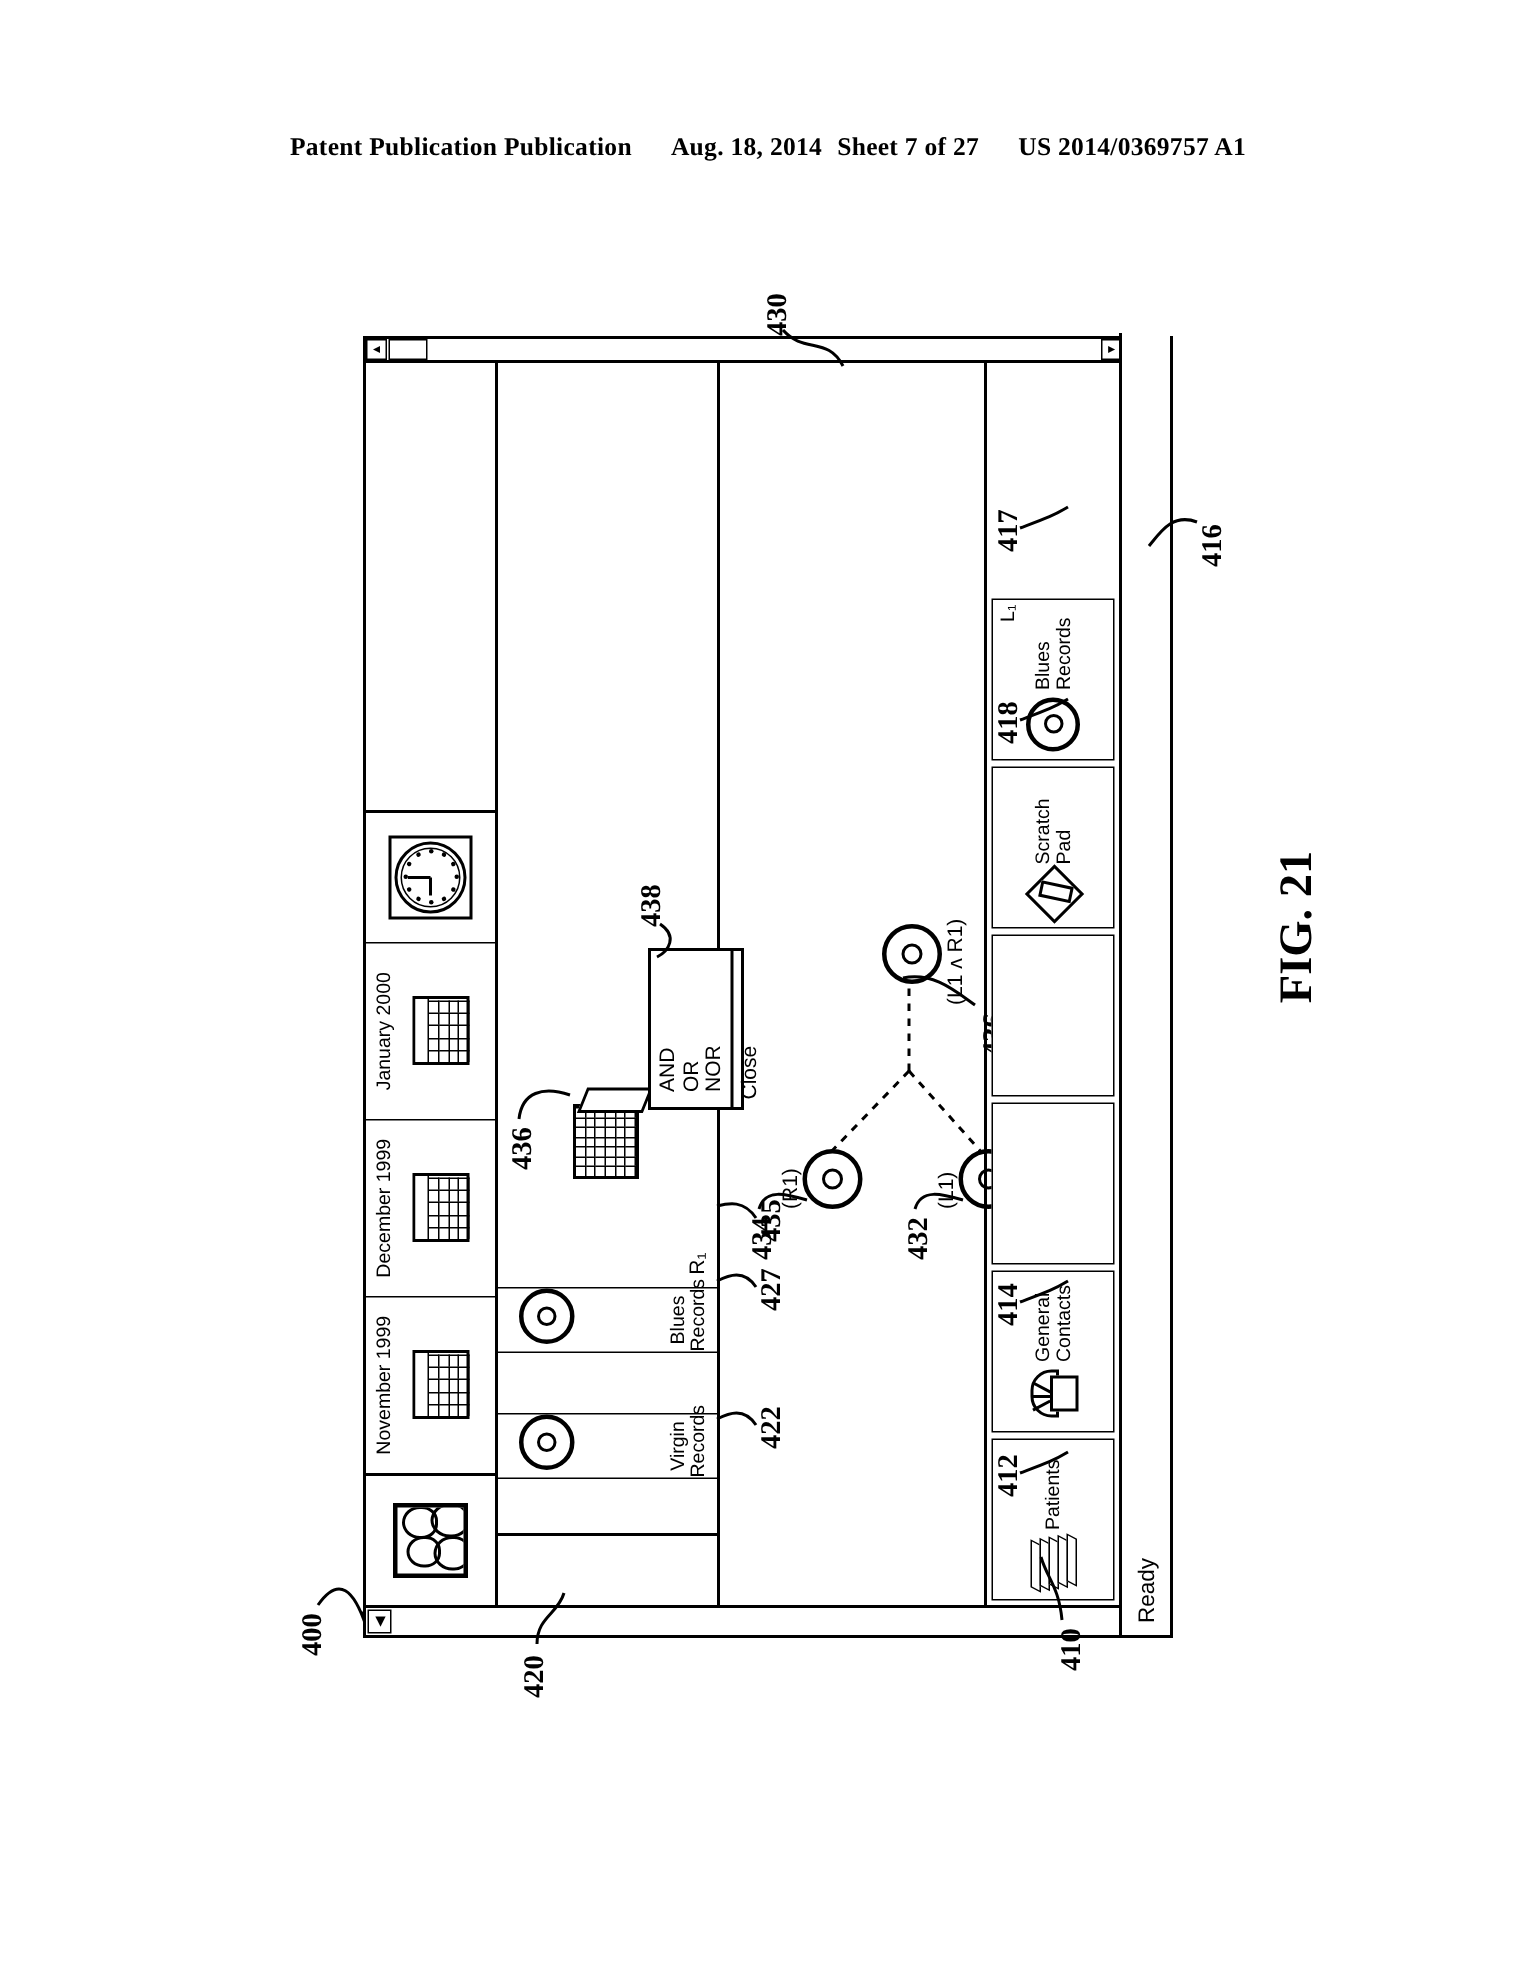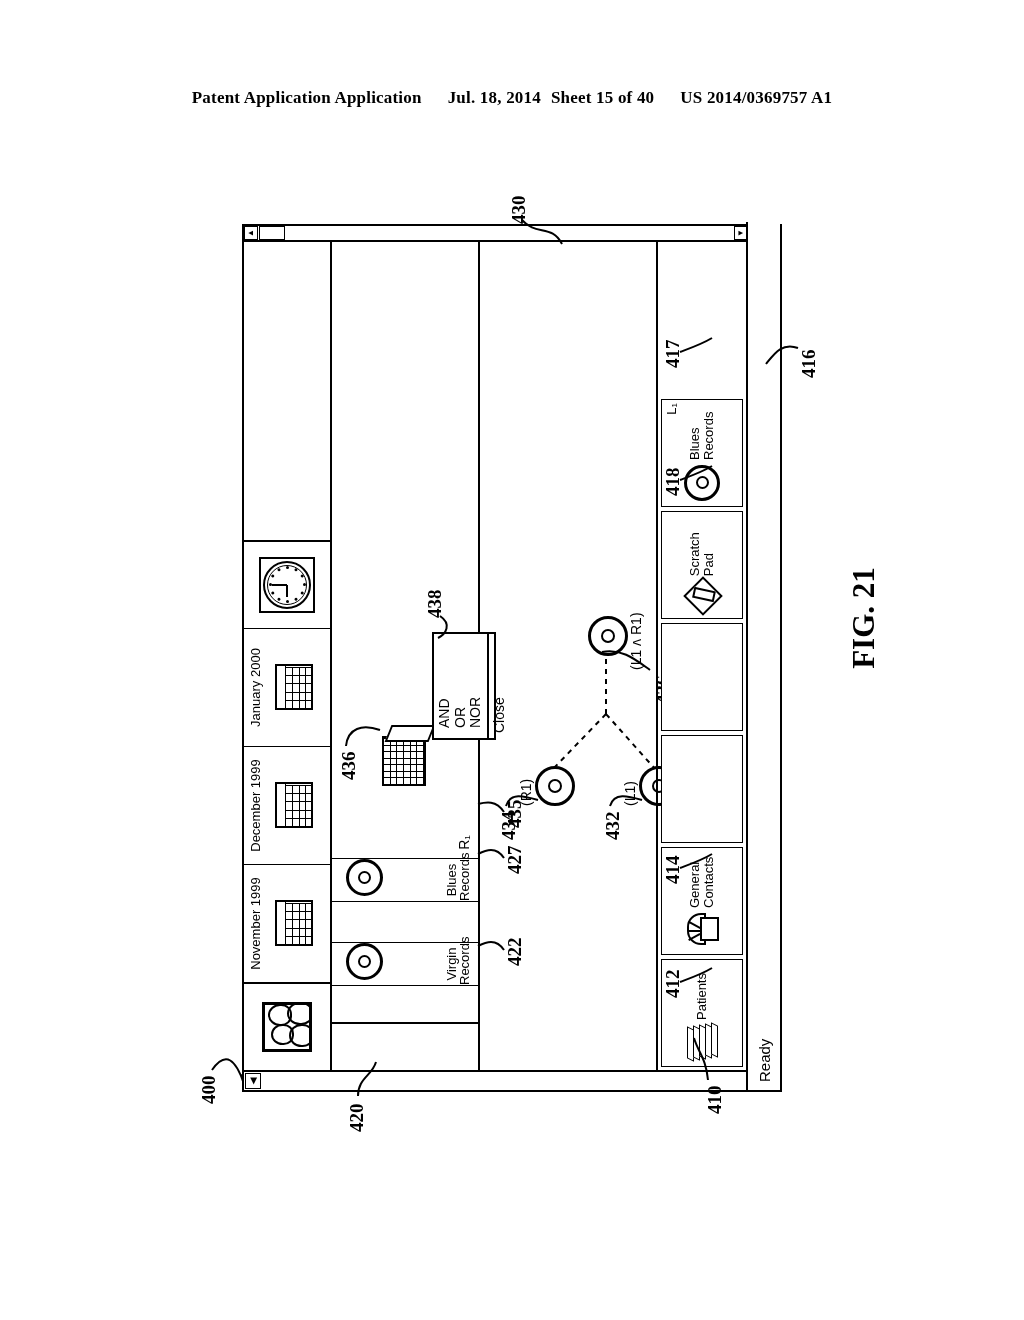--- a/index.html
+++ b/index.html
@@ -166,21 +166,21 @@
   .menu .mgroup{padding:3px 5px 3px 5px;border-bottom:2px solid #000;}
   .menu .mclose{padding:3px 5px;}
 
   svg.lead{position:absolute;left:0;top:0;overflow:visible;pointer-events:none;}
   .ref{position:absolute;font-family:"Liberation Serif",serif;font-weight:bold;
        font-size:19px;white-space:nowrap;}
 </style>
 </head>
 <body>
 
-<div id="pat-header"><span>Patent Application Application</span><span class="hd-gap1"></span><span>Jul. 18, 2014</span><span style="width:10px;display:inline-block"></span><span>Sheet 15 of 40</span><span class="hd-gap2"></span><span>US 2014/0369757 A1</span></div>
+<div id="pat-header"><span>Patent Publication Publication</span><span class="hd-gap1"></span><span>Aug. 18, 2014</span><span style="width:10px;display:inline-block"></span><span>Sheet 7 of 27</span><span class="hd-gap2"></span><span>US 2014/0369757 A1</span></div>
 
 <div id="fig-label">FIG. 21</div>
 
 <div id="stage">
 
   <div class="ref" style="left:6px;top:-34px;">400</div>
   <svg class="lead" width="900" height="560">
     <path d="M40,-20 C 60,-6 50,4 26,12" stroke="#000" stroke-width="2" fill="none"></path>
     <polygon points="26,12 36,8 34,17" fill="#000"></polygon>
   </svg>

